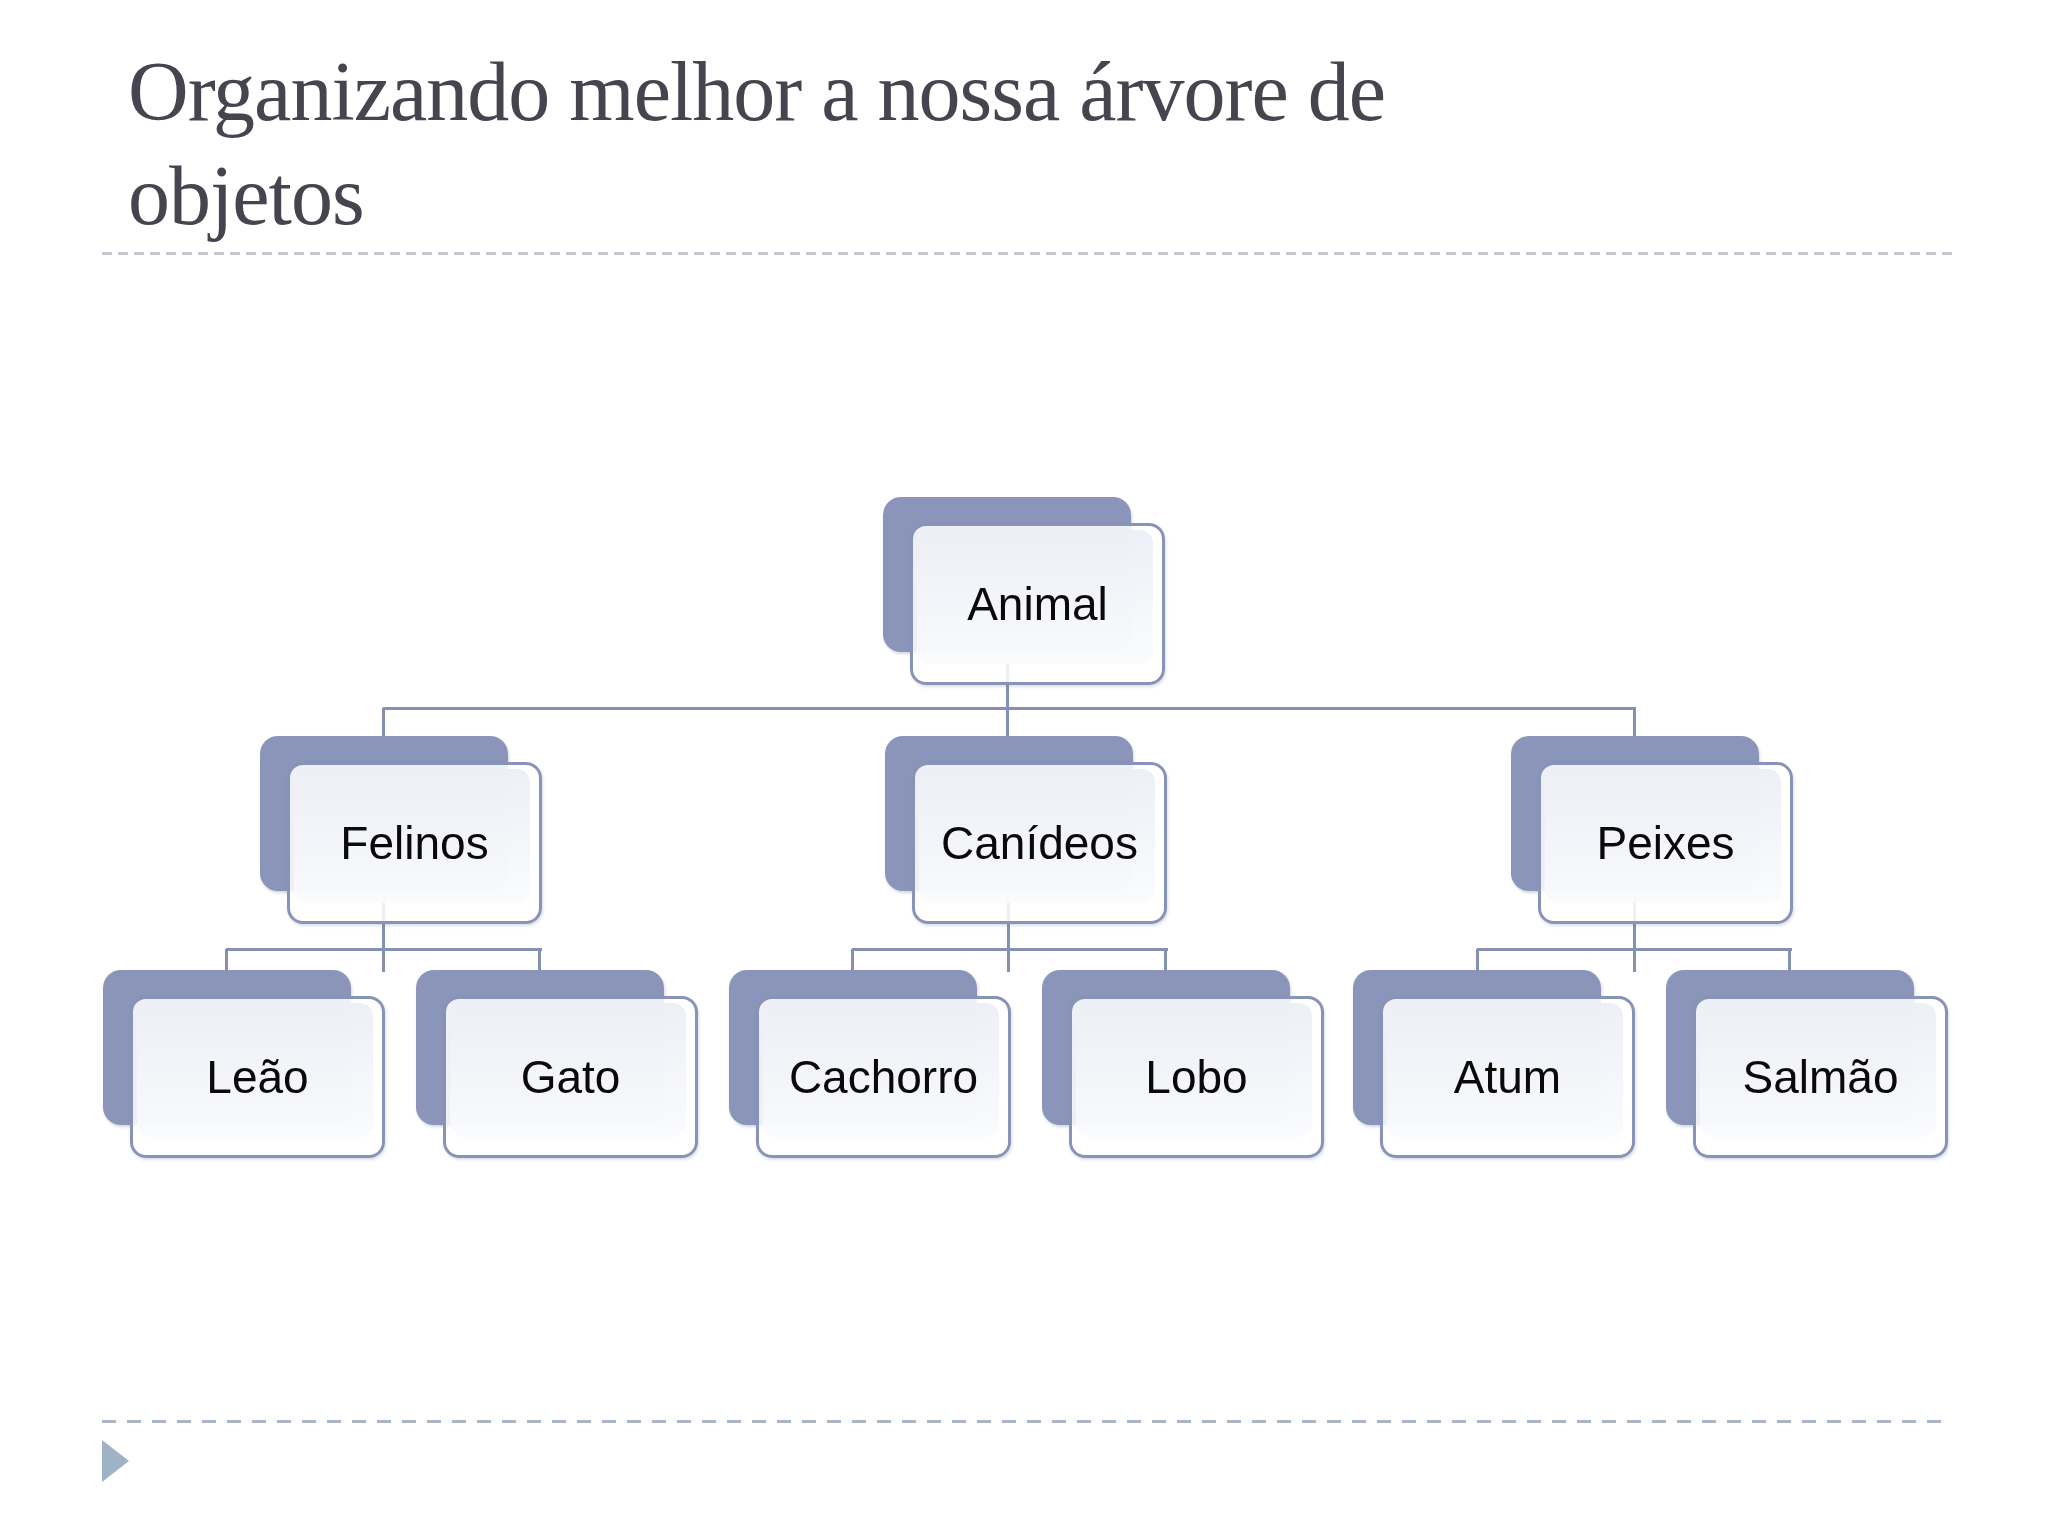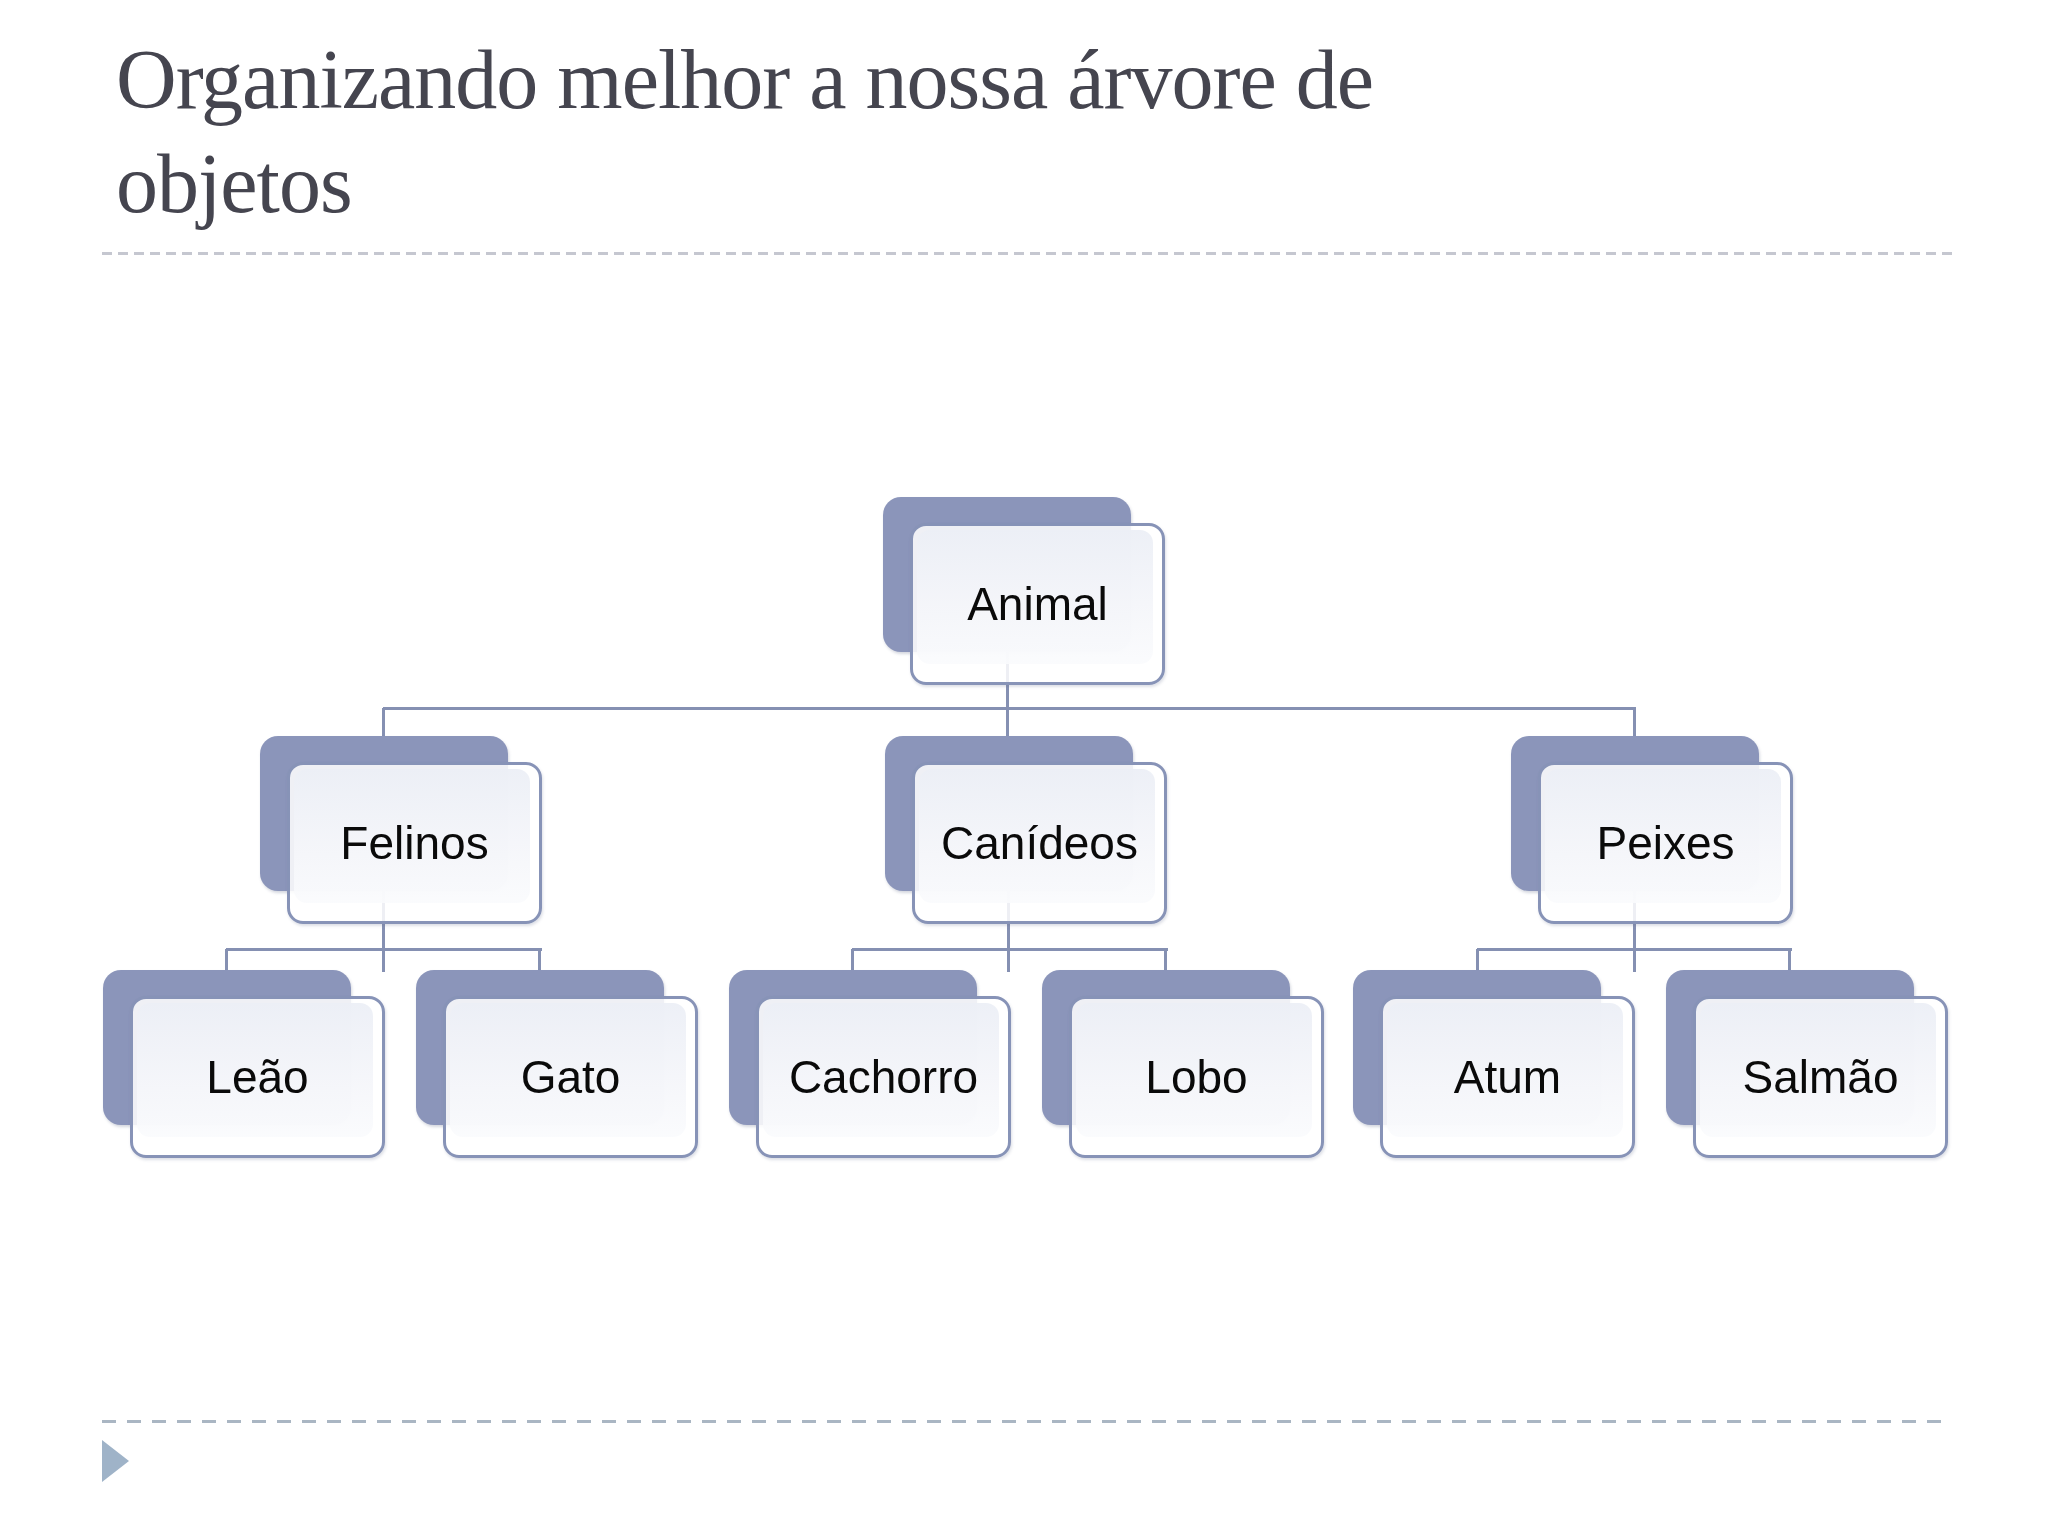--- a/index.html
+++ b/index.html
@@ -2,21 +2,21 @@
 <html><head>
 <meta charset="utf-8">
 <style>
   html,body{margin:0;padding:0;background:#ffffff;}
   .slide{
     position:relative;width:2048px;height:1536px;background:#ffffff;overflow:hidden;
     font-family:"Liberation Sans",sans-serif;
   }
   
   .title{
-    position:absolute;left:116px;top:28px;width:1470px;margin:0;
+    position:absolute;left:116px;top:28px;width:1470px;margin:12px;
     font-family:"Liberation Serif",serif;font-weight:400;
     font-size:84px;line-height:104px;letter-spacing:-1px;color:#45454f;
   }
   
   .divider{position:absolute;height:3px;}
   .divider-top{
     left:102px;top:252px;width:1856px;
     background:repeating-linear-gradient(to right,#c5c7d0 0 10px,transparent 10px 16px);
   }
   .divider-bottom{

